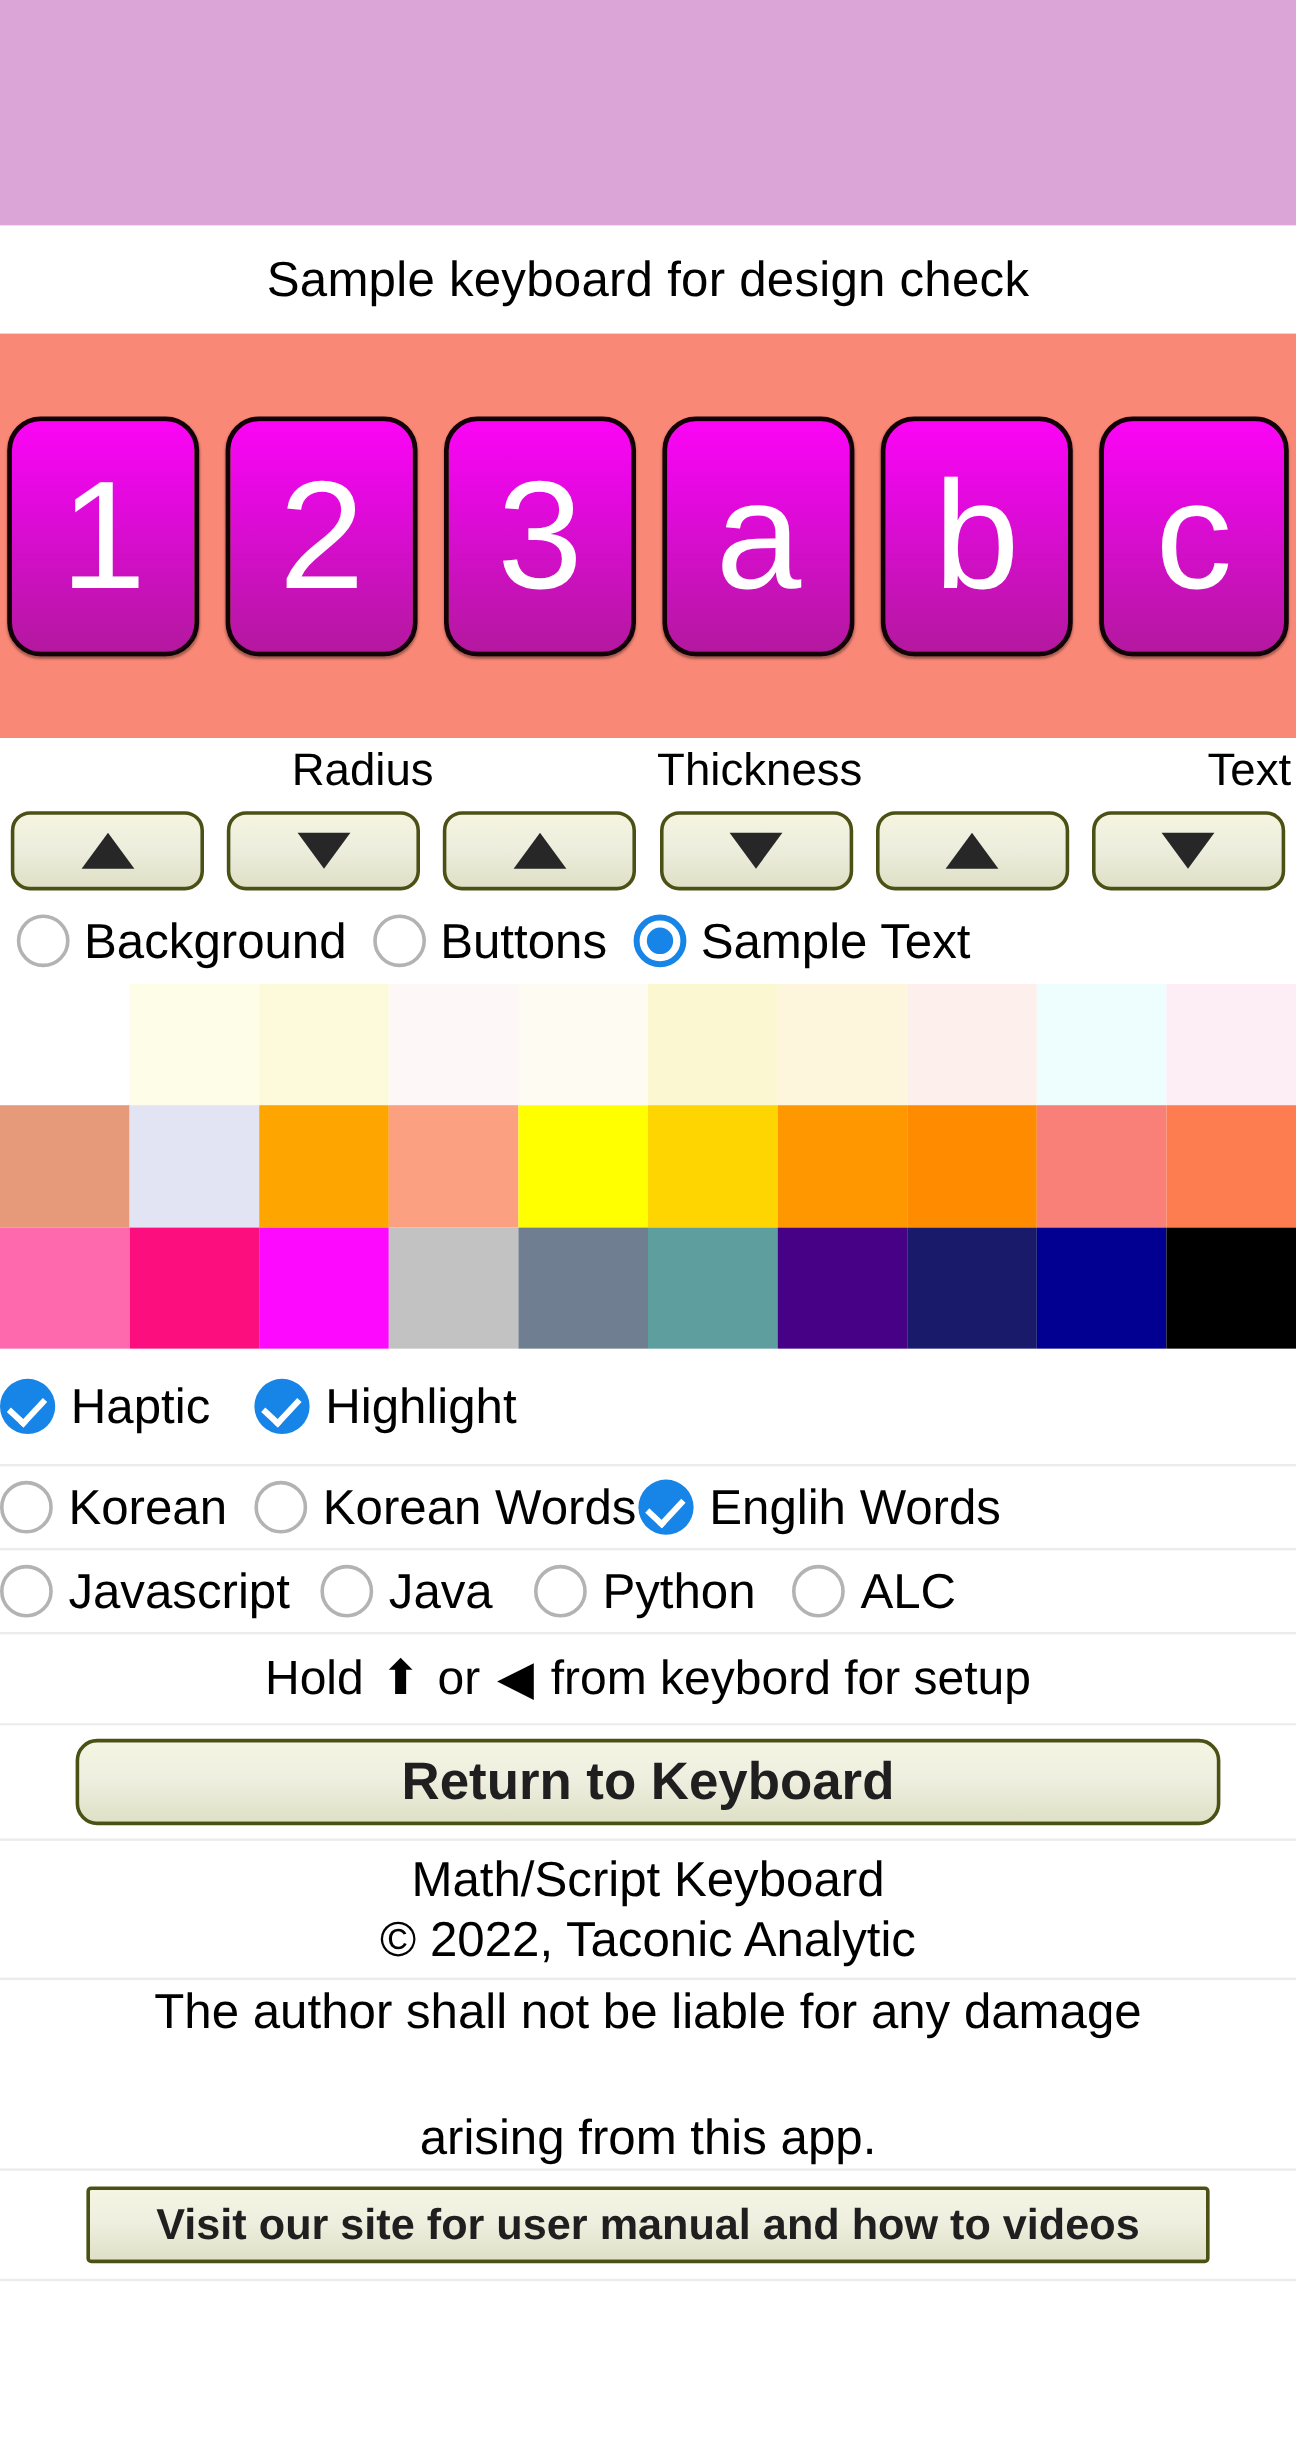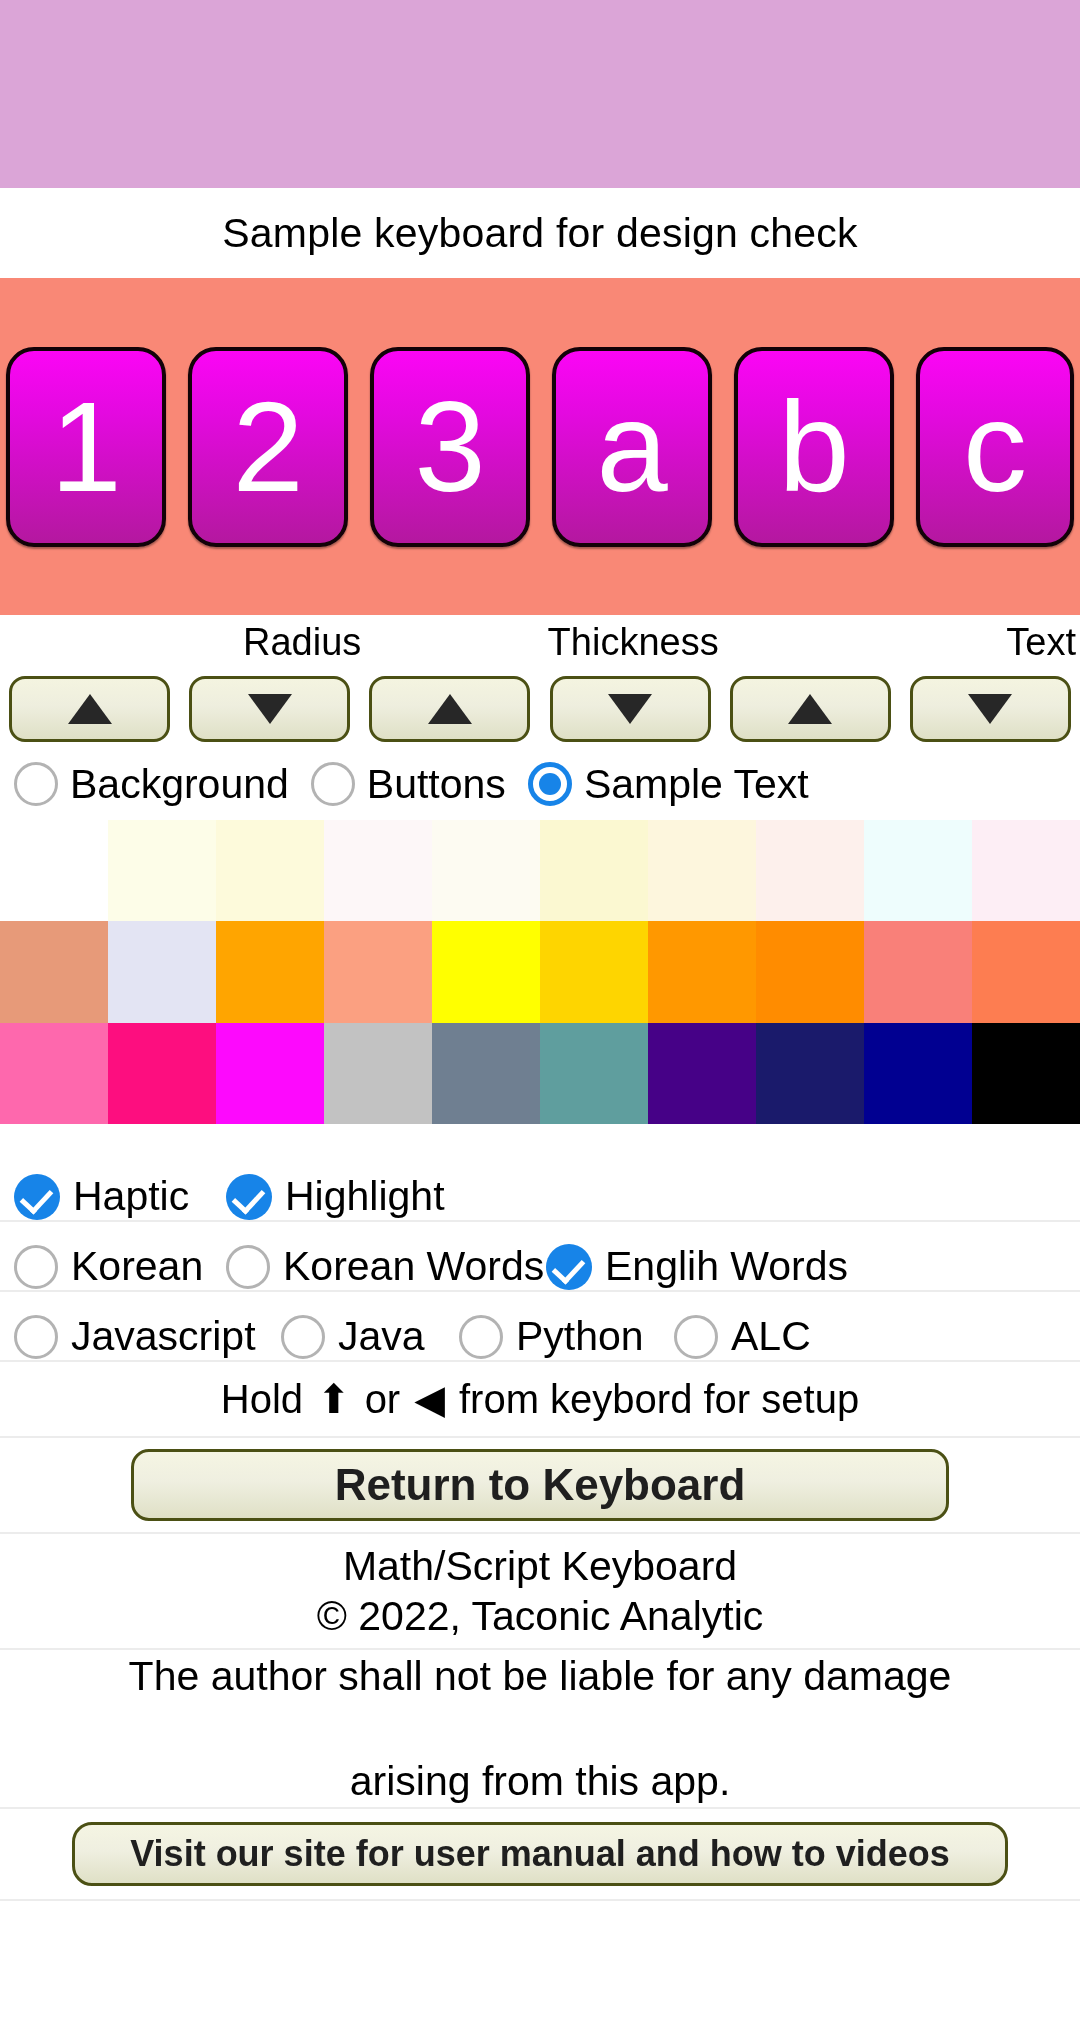--- a/index.html
+++ b/index.html
@@ -141,24 +141,23 @@
   }
 
   
   .palette { flex: 0 0 304px; display: flex; flex-direction: column; }
   .palette-row { flex: 1 1 0; display: flex; }
   .swatch { flex: 1 1 0; }
 
   
   .opt-row {
     display: flex;
-    align-items: flex-end;
+    align-items: center;
     background: #ffffff;
     border-top: 2px solid #ececec;
-    padding-left: 14px;
   }
   .opt-row.r1 { flex: 0 0 96px; border-top: none; }
   .opt-row.r2 { flex: 0 0 70px; }
   .opt-row.r3 { flex: 0 0 70px; }
   .opt-item { display: flex; align-items: center; }
   .check {
     width: 44px; height: 44px;
     border-radius: 50%;
     border: 3px solid #b3b3b3;
     background: #ffffff;
@@ -200,37 +199,37 @@
   
   .btn-wrap {
     display: flex;
     align-items: center;
     justify-content: center;
     background: #ffffff;
   }
   .btn-wrap.return { flex: 0 0 94px; }
   .btn-wrap.visit  { flex: 0 0 92px; border-top: 2px solid #ececec; }
   .big-btn {
-    width: 818px;
+    width: 954px;
     height: 72px;
     border-radius: 18px;
     border: 3px solid #4b5014;
     background: linear-gradient(to bottom, #f5f5e3 0%, #efefe0 45%, #dfe0c6 100%);
     display: flex;
     align-items: center;
     justify-content: center;
     font-size: 44px;
     font-weight: bold;
     color: #1f1f1f;
   }
   .big-btn.small {
     width: 936px;
     height: 64px;
     font-size: 36px;
-    border-radius: 20px;
+    border-radius: 4px;
   }
 
   
   .footer-info {
     flex: 0 0 116px;
     display: flex;
     flex-direction: column;
     align-items: center;
     justify-content: center;
     background: #ffffff;

